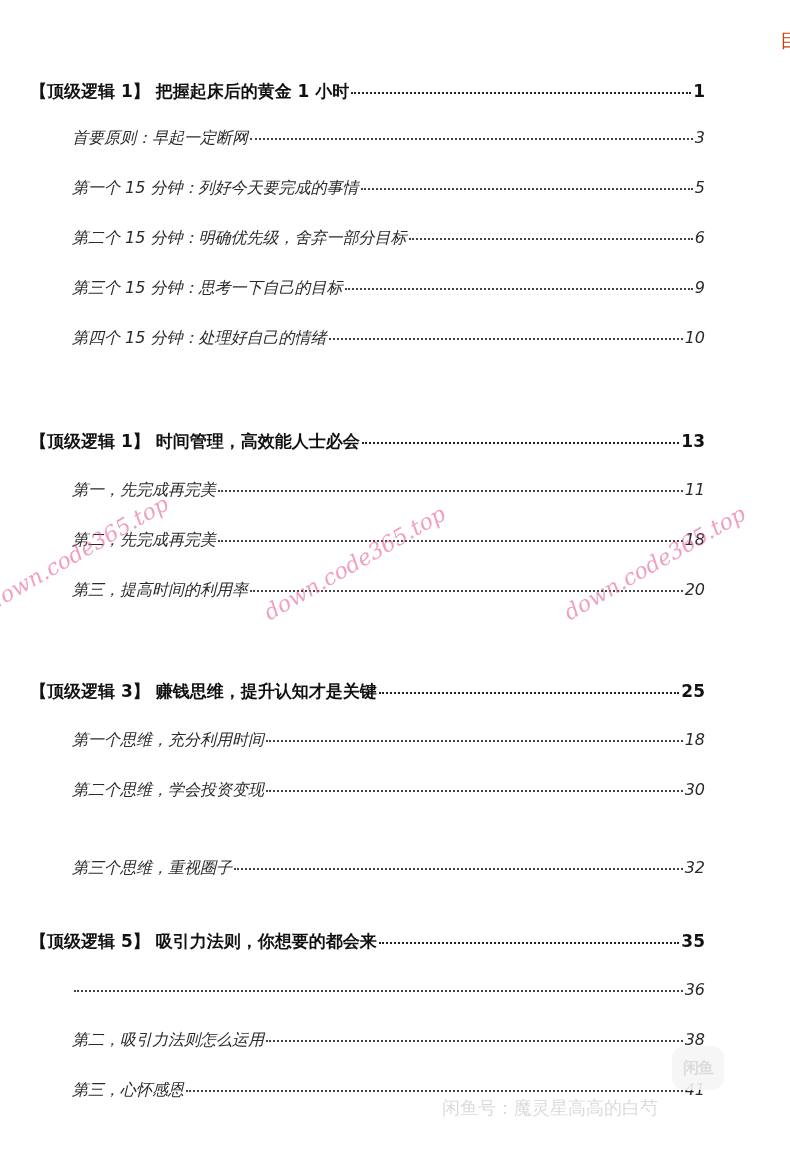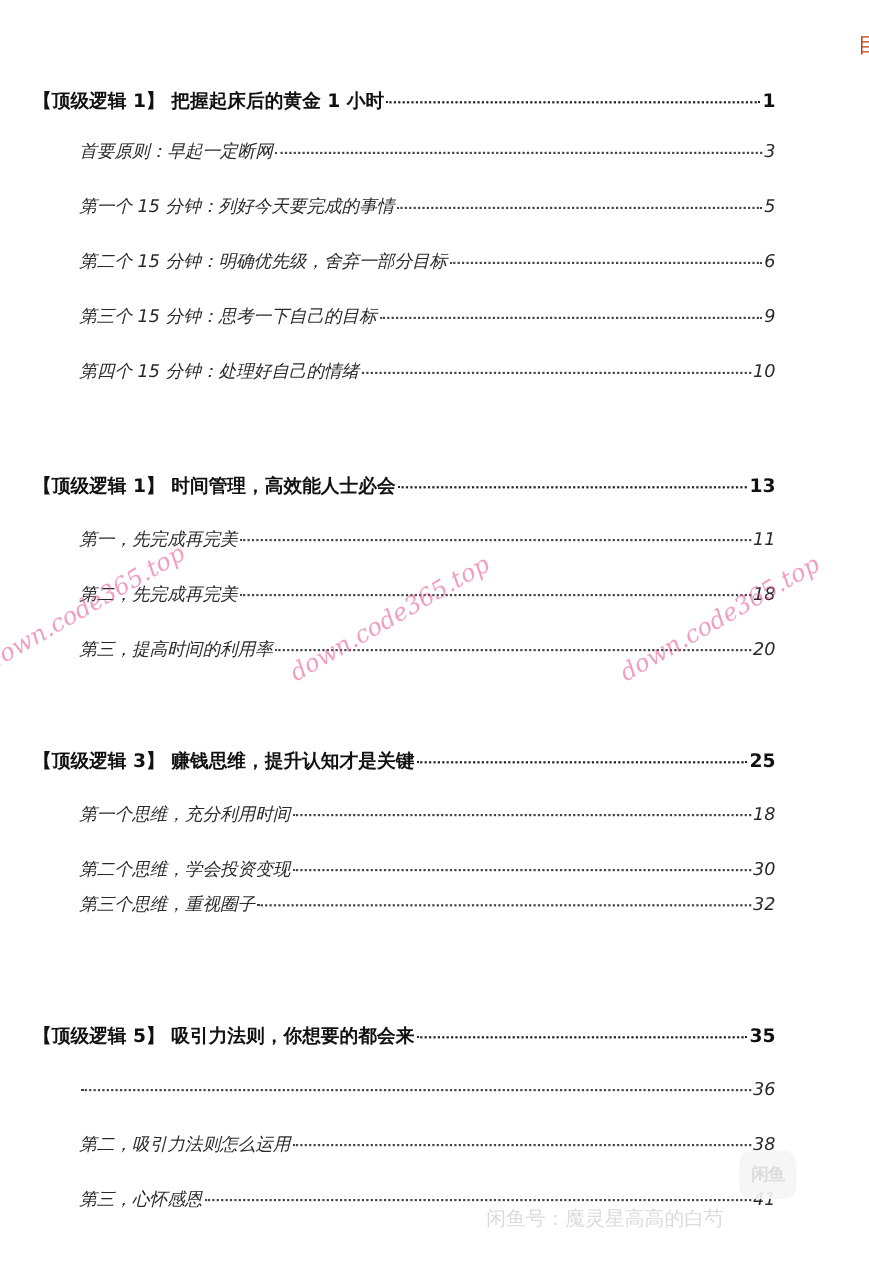--- a/index.html
+++ b/index.html
@@ -103,21 +103,21 @@
 <div class="toc-row section" style="top:730px">
   <span class="label">第一个思维，充分利用时间</span>
   <span class="leader"></span>
   <span class="page">18</span>
 </div>
 <div class="toc-row section" style="top:780px">
   <span class="label">第二个思维，学会投资变现</span>
   <span class="leader"></span>
   <span class="page">30</span>
 </div>
-<div class="toc-row section" style="top:812px">
+<div class="toc-row section" style="top:858px">
   <span class="label">第三个思维，重视圈子</span>
   <span class="leader"></span>
   <span class="page">32</span>
 </div>
 
 <div class="toc-row chapter" style="top:930px">
   <span class="label">【顶级逻辑 5】 吸引力法则，你想要的都会来</span>
   <span class="leader"></span>
   <span class="page">35</span>
 </div>

